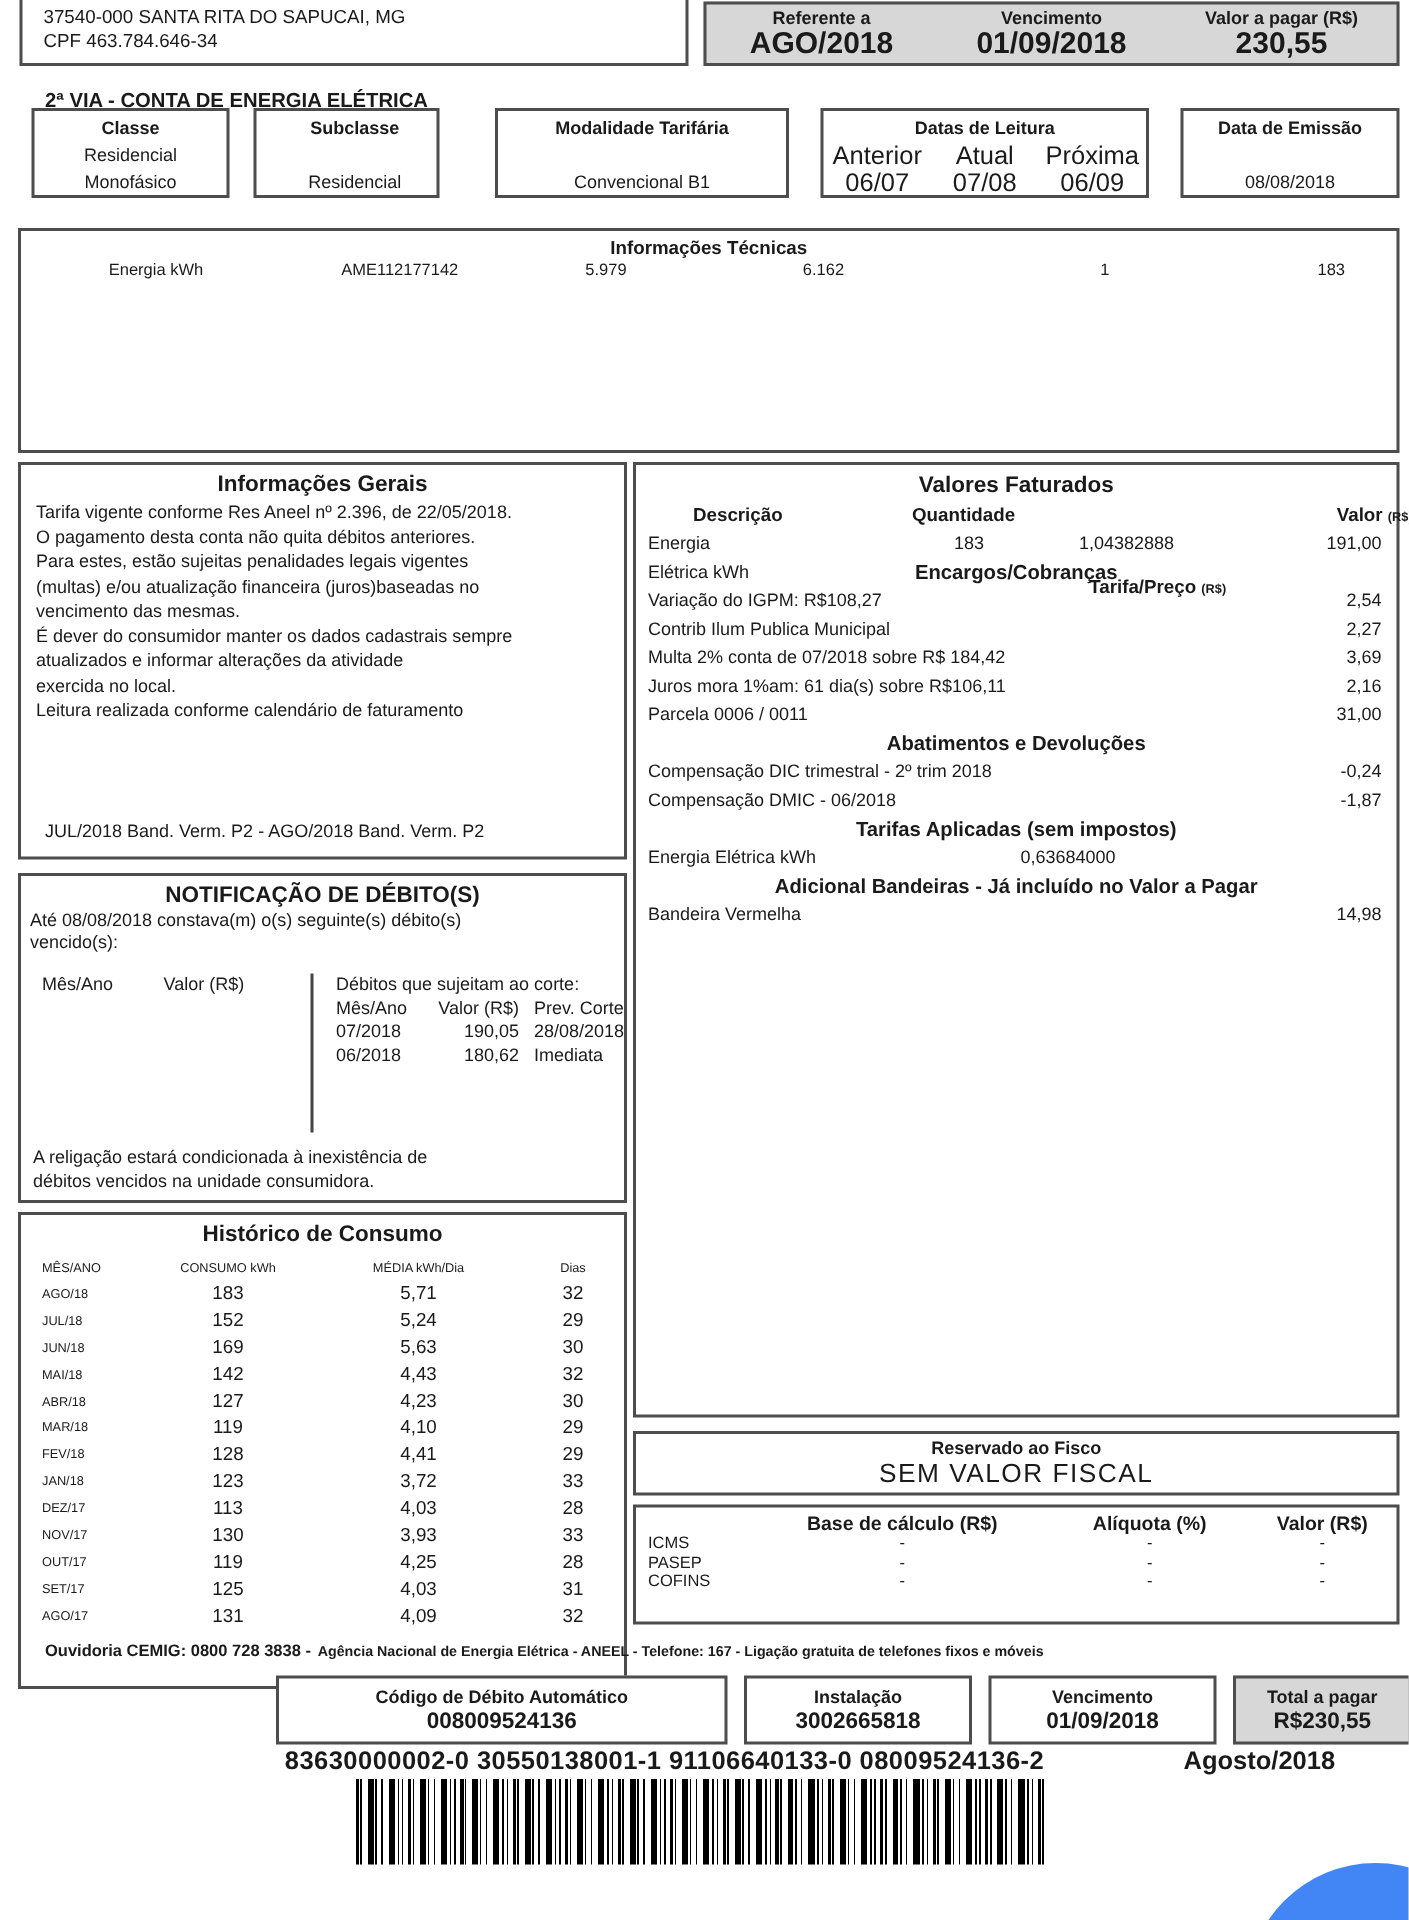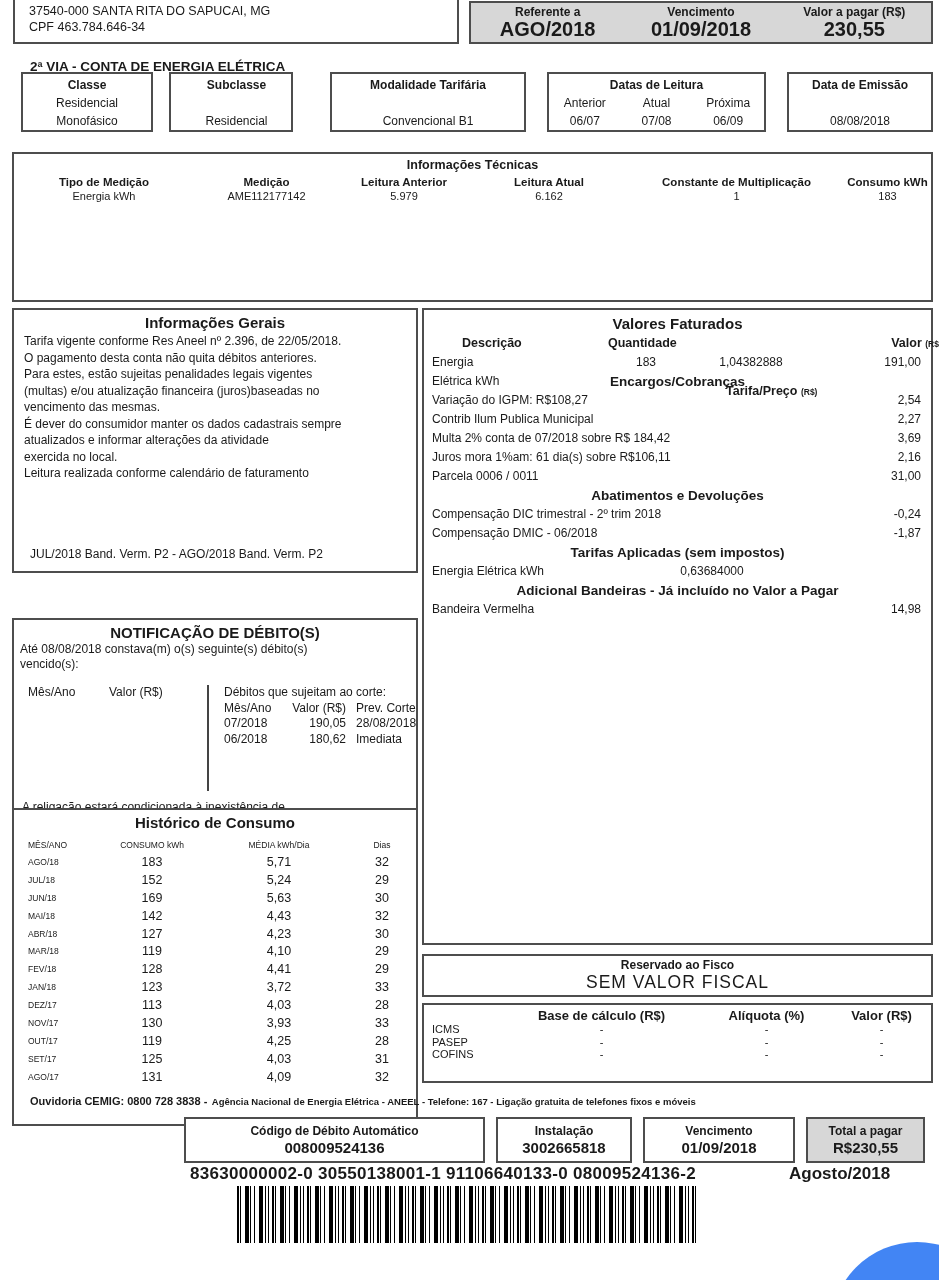--- a/index.html
+++ b/index.html
@@ -26,36 +26,36 @@
   .ib { position:absolute; top:72px; height:60px; border:2px solid #4d4d4d;
     display:flex; flex-direction:column; align-items:center; padding-top:3px; font-size:12px;justify-content:space-between; }
   .ib-label { font-weight:bold; font-size:12px; line-height:16px; }
   .ib-val { line-height:17px; }
   .ib-classe { left:21px; width:132px; }
   .ib-subclasse { left:169px; width:124px;padding-left:11px; }
   .ib-modalidade { left:330px; width:196px; }
   .ib-datas { left:547px; width:219px; }
   .ib-emissao { left:787px; width:146px; }
   .datas-grid { display:grid; grid-template-columns:1fr 1fr 1fr; width:100%; text-align:center; }
-  .datas-grid span { line-height:17px; font-size:12px; }
+  .datas-grid span { line-height:17px; font-size:17px; }
 
   
   .tec-box { left:12px; top:152px; width:921px; height:150px; }
   .tec-title { font-size:12.5px; font-weight:bold; text-align:center; margin-top:4px; }
   .tec-grid { display:grid; grid-template-columns:180px 145px 130px 160px 215px 87px; text-align:center; }
   .tec-head { font-size:11.5px; font-weight:bold; margin-top:4px; }
   .tec-val  { font-size:11px; margin-top:2px; }
 
   
   .gerais-box { left:12px; top:308px; width:406px; height:265px; }
   .sec-title { font-size:15px; font-weight:bold; text-align:center; margin-top:4px; }
   .gerais-text { font-size:12px; line-height:16.5px; padding:2px 8px 0 10px; white-space:pre-line; }
   .band-note { position:absolute; left:16px; bottom:10px; font-size:12px; }
 
-  .notif-box { left:12px; top:582px; width:406px; height:220px;margin-top:36px; }
+  .notif-box { left:12px; top:582px; width:406px; height:220px; }
   .notif-intro { font-size:12px; line-height:15px; padding:1px 6px 0 6px; white-space:pre-line; }
   .notif-table { position:relative; margin-top:13px; height:108px; font-size:12px; }
   .notif-left-h1 { position:absolute; left:14px; top:0; }
   .notif-left-h2 { position:absolute; left:95px; top:0; }
   .notif-divider { position:absolute; left:193px; top:0; width:2px; height:106px; background:#444; }
   .corte { position:absolute; left:204px; top:0; width:198px; }
   .corte-title { line-height:15.5px; padding-left:6px; }
   .corte-row { display:grid; grid-template-columns:62px 66px 70px; line-height:15.5px; }
   .corte-row .c1 { padding-left:6px; }
   .corte-row .c2 { text-align:right; }
@@ -107,21 +107,21 @@
   .ouv-1 { font-size:11px; font-weight:bold; }
   .ouv-2 { font-size:9.5px; font-weight:bold; }
 
   
   .pay-row { position:absolute; left:184px; top:1117px; display:flex; gap:11px; }
   .pay-box { border:2px solid #4d4d4d; height:46px; display:flex; flex-direction:column;
     align-items:center; justify-content:center; background:#fff; }
   .pay-label { font-size:12px; font-weight:bold; line-height:15px; }
   .pay-value { font-size:15px; font-weight:bold; line-height:18px; }
   .pay-codigo { width:301px; }
-  .pay-inst { width:136px; }
+  .pay-inst { width:152px; }
   .pay-venc { width:152px; }
   .pay-total { width:119px; background:#d7d7d7; }
 
   .barcode-digits { position:absolute; left:180px; top:1164px; width:526px; text-align:center;
     font-size:17px; font-weight:bold; letter-spacing:0.3px; }
   .barcode-month { position:absolute; left:789px; top:1164px; font-size:17px; font-weight:bold; }
   .barcode { position:absolute; left:237px; top:1186px; width:463px; height:57px;
     background:repeating-linear-gradient(90deg,
       #000 0 2px, #fff 2px 3px, #000 3px 4px, #fff 4px 8px,
       #000 8px 12px, #fff 12px 13px, #000 13px 14px, #fff 14px 17px,
@@ -182,28 +182,20 @@
     <span>06/09</span>
   </div>
 </div>
 <div class="ib ib-emissao">
   <span class="ib-label">Data de Emissão</span>
   <span class="ib-val">08/08/2018</span>
 </div>
 
 <div class="box tec-box">
   <div class="tec-title">Informações Técnicas</div>
-  <div class="tec-grid">
-    <span class="tec-head">Tipo de Medição</span>
-    <span class="tec-head">Medição</span>
-    <span class="tec-head">Leitura Anterior</span>
-    <span class="tec-head">Leitura Atual</span>
-    <span class="tec-head">Constante de Multiplicação</span>
-    <span class="tec-head">Consumo kWh</span>
-  </div>
   <div class="tec-grid">
     <span class="tec-val">Energia kWh</span>
     <span class="tec-val">AME112177142</span>
     <span class="tec-val">5.979</span>
     <span class="tec-val">6.162</span>
     <span class="tec-val">1</span>
     <span class="tec-val">183</span>
   </div>
 </div>
 

